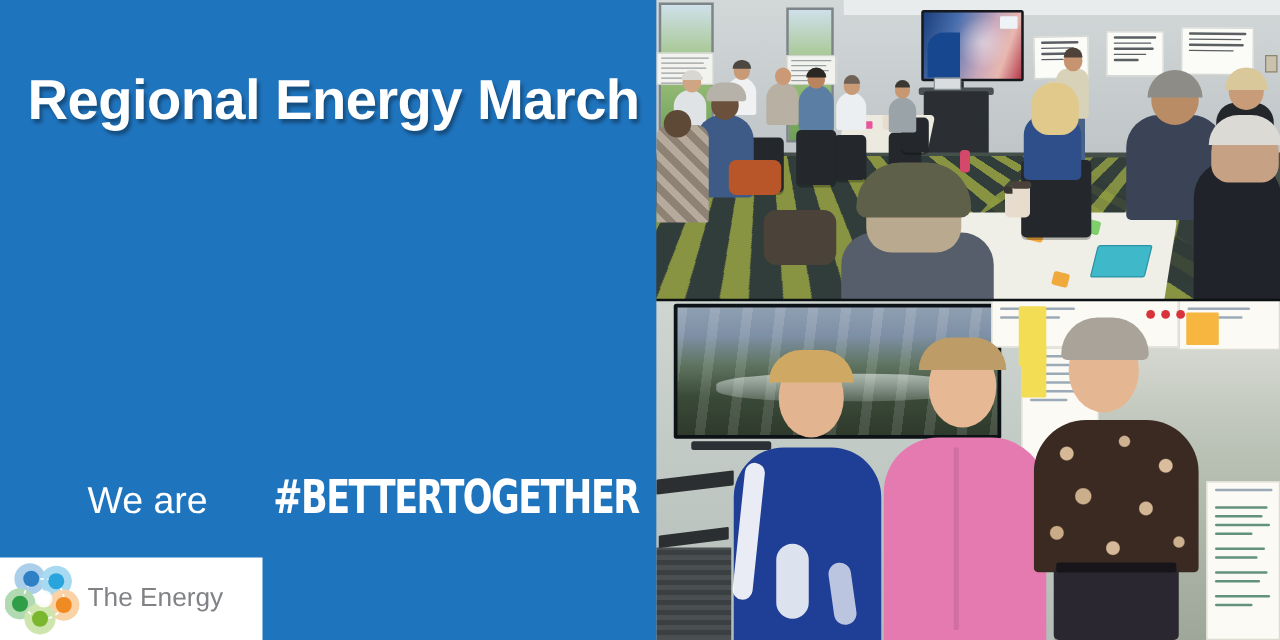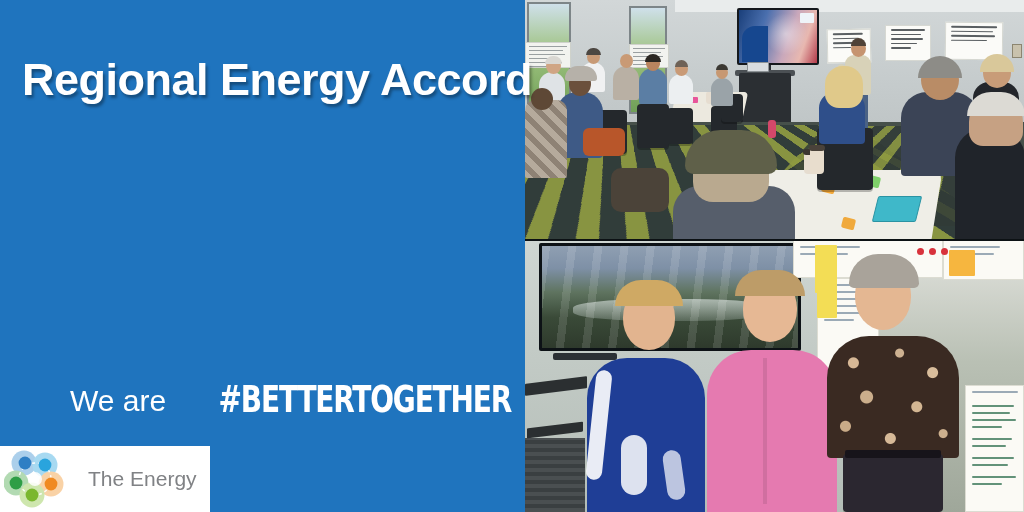--- a/index.html
+++ b/index.html
@@ -83,21 +83,21 @@
     position: absolute;
     left: 0; top: 446px;
     width: 210px; height: 66px;
     background: #ffffff;
     display: flex;
     align-items: center;
     overflow: hidden;
   }
   .logo-mark { width: 62px; height: 60px; flex: 0 0 62px; margin-left: 4px; }
   .logo-words {
-    margin-left: 22px;
+    margin-left: 4px;
     color: #808285;
     font-size: 21px;
     font-weight: 400;
     line-height: 1.12;
     white-space: nowrap;
   }
 
   
   .photo-col {
     position: absolute;
@@ -296,21 +296,21 @@
 
   .seam-top { position: absolute; left: 0; top: 239px; width: 499px; height: 2px; background: #0c1114; z-index: 3; }
 </style>
 </head>
 <body>
 
 <div class="banner">
 
   <div class="left-panel">
 
-    <div class="headline">Regional Energy Accord</div>
+    <div class="headline">Regional Energy March</div>
 
 
     <div class="tagline">
       <span class="we-are">We are</span>
       <span class="hashtag">#BETTERTOGETHER</span>
     </div>
 
     <div class="logo-box">
       <svg class="logo-mark" viewBox="0 0 62 60">
         <g opacity="0.42">

